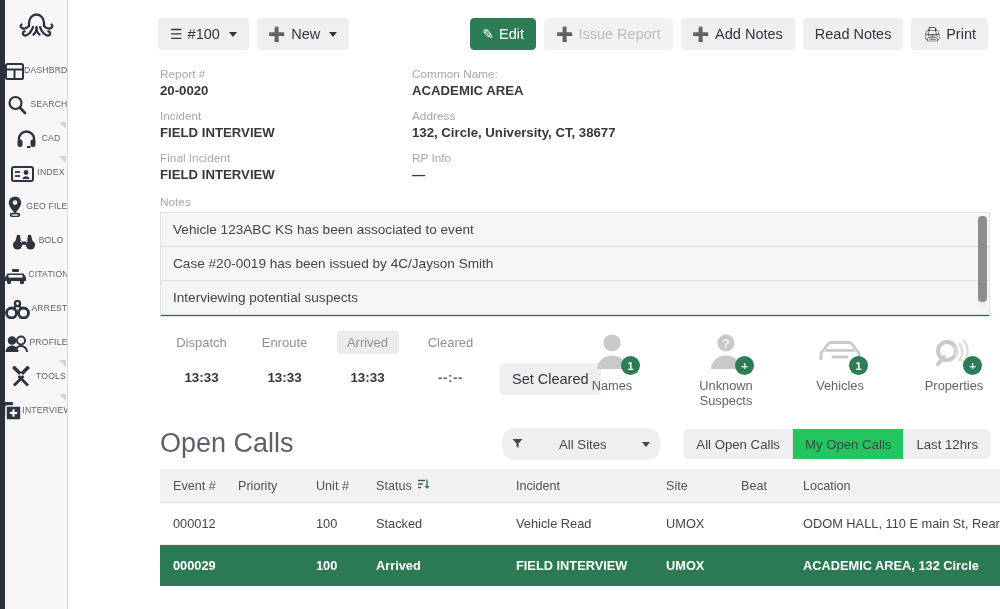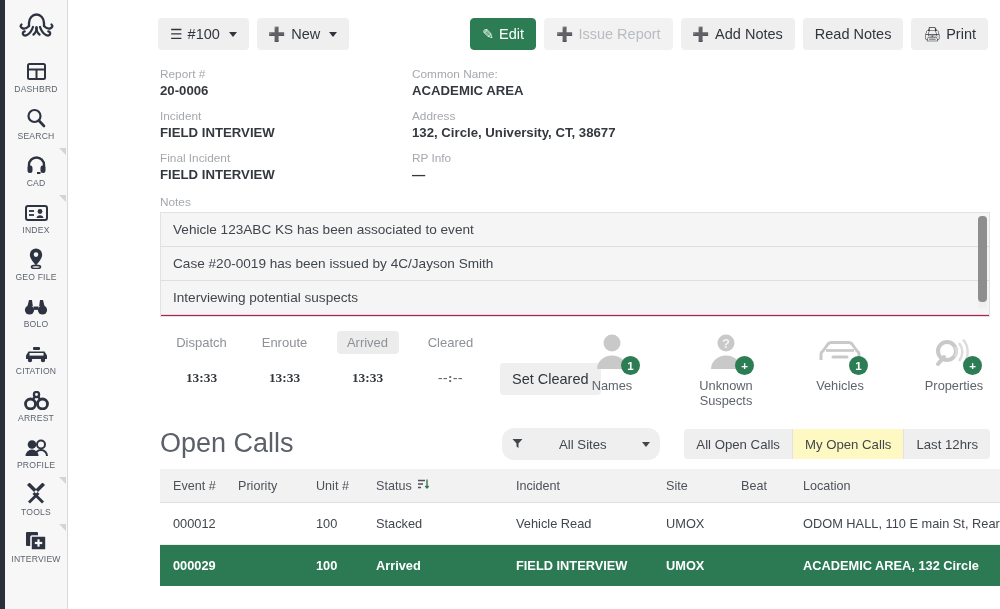--- a/index.html
+++ b/index.html
@@ -30,21 +30,21 @@
     position: relative;
   }
   #sidebar-logo {
     width: 63px; height: 48px;
     display: flex; align-items: center; justify-content: center;
     margin-top: 2px;
   }
   .nav-item {
     width: 63px;
     padding: 5px 0 3px 0;
-    display: flex; flex-direction: column;
+    display: flex; flex-direction: row;
     align-items: center; justify-content: center;
     position: relative;
     cursor: pointer;
   }
   .nav-icon {
     height: 26px; width: 30px;
     display: flex; align-items: flex-end; justify-content: center;
     color: #2d3340;
   }
   .nav-icon svg { display: block; }
@@ -194,21 +194,21 @@
     display: inline-block;
     min-width: 62px;
     font-family: "Liberation Sans", sans-serif;
   }
   .status-name.active { background: #ececec; }
   .status-time {
     font-size: 13.4px;
     font-weight: bold;
     color: #33383e;
     margin-top: 16px;
-    font-family: Liberation Serif, serif;
+    font-family: Liberation Sans, sans-serif;
   }
   .status-time.muted { color: #5f6369; font-weight: bold; letter-spacing: 0.5px; }
   #set-cleared-wrap { padding-top: 32px; padding-left: 8px; }
 
   
   #entities {
     position: absolute;
     right: 2px; top: 0;
     display: flex;
     gap: 26px;
@@ -287,21 +287,21 @@
     background: #efefef;
     font-size: 13.2px;
     color: #41464d;
     cursor: pointer;
     border-right: 1px solid #e2e2e2;
     font-family: "Liberation Sans", sans-serif;
     white-space: nowrap;
   }
   .seg:first-child { border-radius: 4px 0 0 4px; }
   .seg:last-child { border-radius: 0 4px 4px 0; border-right: none; }
-  .seg.active { background: #fef9c3; text-align: center; }
+  .seg.active { background: #22c55e; text-align: center; }
 
   
   #calls-table {
     margin-left: 92px;
     margin-right: 0;
     width: 908px;
   }
   .tr { display: flex; align-items: center; }
   .th {
     font-size: 12.6px;
@@ -528,21 +528,21 @@
           <span class="glyph">🖨</span>
           <span>Print</span>
         </button>
       </div>
     </div>
 
     <div id="details">
       <div class="detail-col">
         <div class="field">
           <div class="field-label">Report #</div>
-          <div class="field-value">20-0006</div>
+          <div class="field-value">20-0020</div>
         </div>
         <div class="field">
           <div class="field-label">Incident</div>
           <div class="field-value">FIELD INTERVIEW</div>
         </div>
         <div class="field">
           <div class="field-label">Final Incident</div>
           <div class="field-value">FIELD INTERVIEW</div>
         </div>
       </div>

